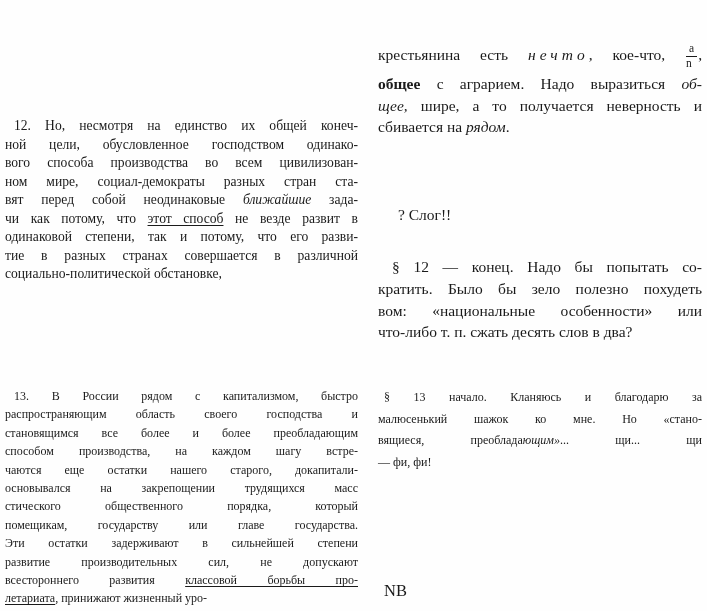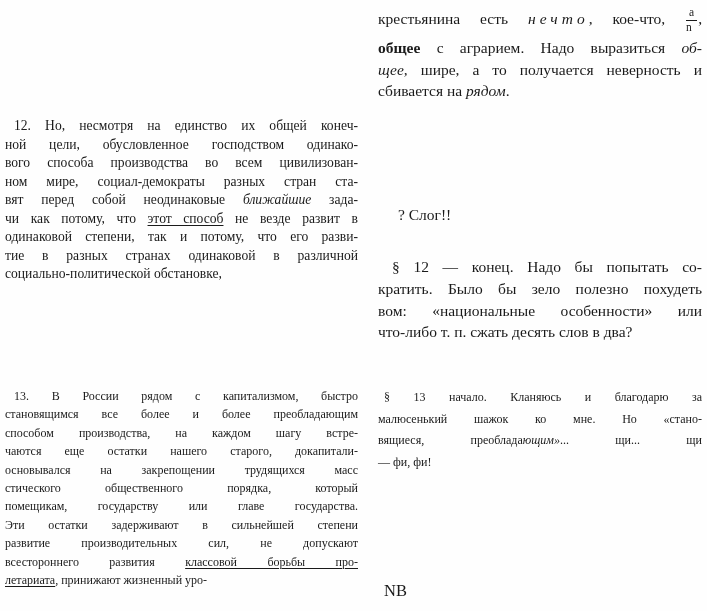--- a/index.html
+++ b/index.html
@@ -13,21 +13,21 @@
     overflow: hidden;
   }
   .block { position: absolute; }
 
   
   .p12 { top: 117px; left: 5px;  width: 353px; font-size: 13.6px; line-height: 18.5px; --ind: 9px; }
   .p13 { top: 387px; left: 5px;  width: 353px; font-size: 12px; line-height: 18.4px; --ind: 9px; }
 
   
   .n-top  { top: 0px;   left: 378px; width: 324px; font-size: 15.5px; line-height: 21.5px; --ind: 0px; }
-  .n-top .line:first-child { line-height: 37px; }
+  .n-top .line:first-child { line-height: 37px; margin-top: 36px; }
   .n-slog { top: 204px; left: 378px; width: 324px; font-size: 15.5px; line-height: 21.5px; padding-left: 20px; }
   .n-12   { top: 256px; left: 378px; width: 324px; font-size: 15.5px; line-height: 21.8px; --ind: 14px; }
   .n-13   { top: 387px; left: 378px; width: 324px; font-size: 12px; line-height: 21.5px; --ind: 6px; }
   .n-nb   { top: 581px; left: 384px; font-size: 16.5px; line-height: 20px; }
 
   .line { text-align: justify; text-align-last: justify; text-justify: inter-word; }
   .line.last { text-align-last: left; }
   .block .line:first-child { text-indent: var(--ind, 0px); }
 
   .s-r  { }
@@ -53,26 +53,27 @@
 <div class="page">
 
   <div class="block p12">
       <div class="line"><span class="s-r">12. Но, несмотря на единство их общей конеч-</span></div>
       <div class="line"><span class="s-r">ной цели, обусловленное господством одинако-</span></div>
       <div class="line"><span class="s-r">вого способа производства во всем цивилизован-</span></div>
       <div class="line"><span class="s-r">ном мире, социал-демократы разных стран ста-</span></div>
       <div class="line"><span class="s-r">вят перед собой неодинаковые </span><span class="s-i">ближайшие</span><span class="s-r"> зада-</span></div>
       <div class="line"><span class="s-r">чи как потому, что </span><span class="s-u">этот способ</span><span class="s-r"> не везде развит в</span></div>
       <div class="line"><span class="s-r">одинаковой степени, так и потому, что его разви-</span></div>
-      <div class="line"><span class="s-r">тие в разных странах одинаковой в различной</span></div>
+      <div class="line"><span class="s-r">тие в разных странах совершается в различной</span></div>
       <div class="line last"><span class="s-r">социально-политической обстановке,</span></div>
     </div>
 
   <div class="block p13">
       <div class="line"><span class="s-r">13.  В России рядом с капитализмом, быстро</span></div>
+      <div class="line"><span class="s-r">распространяющим область своего господства и</span></div>
       <div class="line"><span class="s-r">становящимся все более и более преобладающим</span></div>
       <div class="line"><span class="s-r">способом производства, на каждом шагу встре-</span></div>
       <div class="line"><span class="s-r">чаются еще остатки нашего старого, докапитали-</span></div>
       <div class="line"><span class="s-r">основывался на закрепощении трудящихся масс</span></div>
       <div class="line"><span class="s-r">стического общественного порядка, который</span></div>
       <div class="line"><span class="s-r">помещикам, государству или главе государства.</span></div>
       <div class="line"><span class="s-r">Эти остатки задерживают в сильнейшей степени</span></div>
       <div class="line"><span class="s-r">развитие производительных сил, не допускают</span></div>
       <div class="line"><span class="s-r">всестороннего развития </span><span class="s-u">классовой борьбы про-</span></div>
       <div class="line last"><span class="s-u">летариата</span><span class="s-r">, принижают жизненный уро-</span></div>

